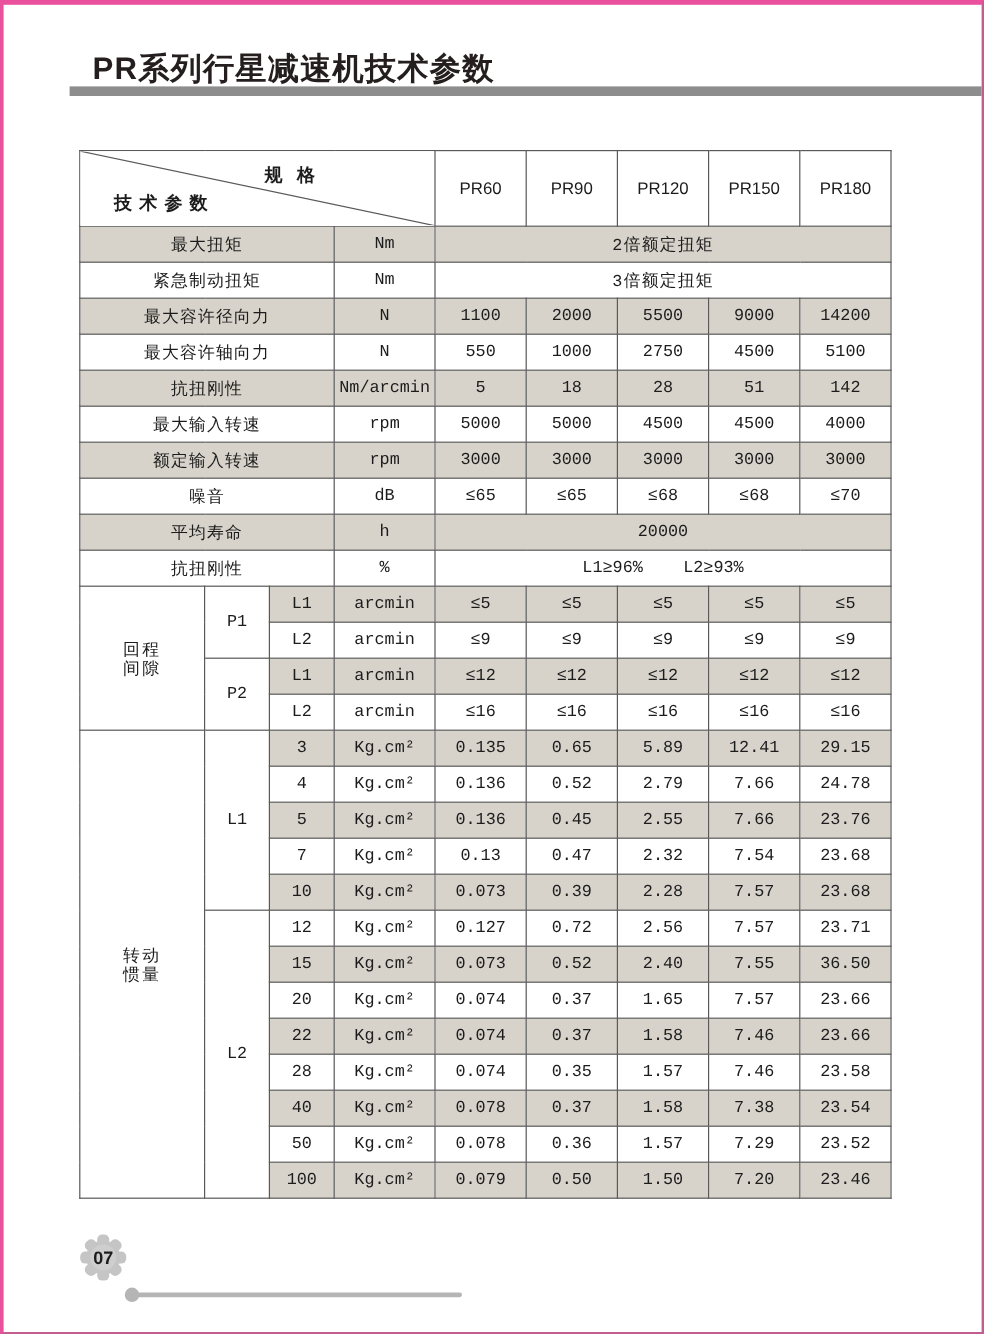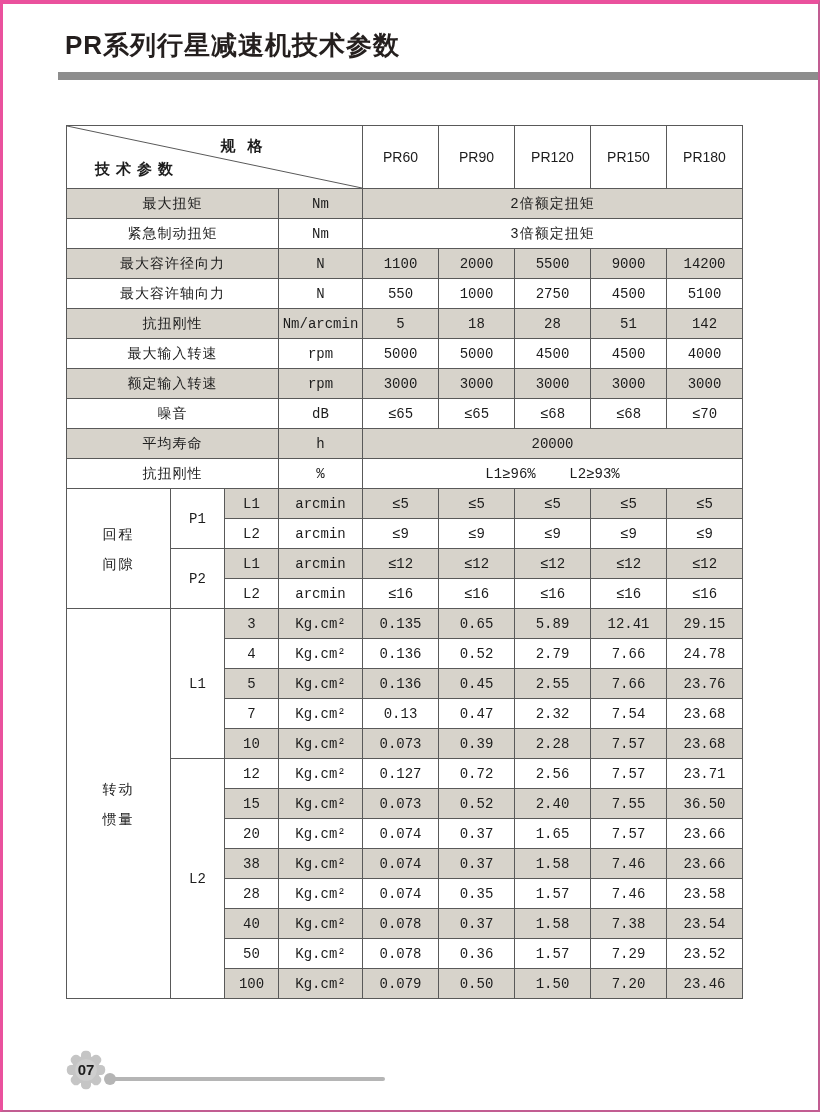--- a/index.html
+++ b/index.html
@@ -6,21 +6,21 @@
   body{
     width:820px;height:1112px;position:relative;background:#ffffff;
     font-family:"Liberation Sans",sans-serif;color:#1c1c1c;overflow:hidden;
   }
   .frame{
     position:absolute;inset:0;box-sizing:border-box;pointer-events:none;
     border-top:4px solid #ea519d;border-left:3px solid #ea519d;
     border-right:2px solid #c25d92;border-bottom:2px solid #c25d92;
   }
   .page-title{
-    position:absolute;left:65px;top:28px;margin:0;
+    position:absolute;left:65px;top:28px;margin:12px;
     font-size:26px;font-weight:bold;letter-spacing:1px;color:#241f1e;
   }
   .title-rule{
     position:absolute;left:58px;right:2px;top:72px;height:8px;background:#8d8d8d;
   }
   table.spec{
     position:absolute;left:66px;top:125px;width:676px;
     border-collapse:collapse;table-layout:fixed;
   }
   table.spec td{
@@ -38,31 +38,31 @@
   td.unit{font-size:13px;}
   td.model{font-size:15px;}
   td.corner{position:relative;}
   td.corner svg{position:absolute;inset:0;width:100%;height:100%;display:block;}
   .spec-label{
     position:absolute;top:11px;left:52%;font-size:15px;font-weight:bold;letter-spacing:4px;white-space:nowrap;text-align:right;
   }
   .param-label{
     position:absolute;bottom:9px;left:28px;font-size:15px;font-weight:bold;letter-spacing:6px;white-space:nowrap;text-align:right;
   }
-  td.grp{white-space:pre-line;font-size:14px;letter-spacing:2px;line-height:30px;}
+  td.grp{white-space:pre-line;font-size:14px;letter-spacing:2px;line-height:16px;}
   td.eff{white-space:pre;}
   .footer-line{
     position:absolute;left:110px;top:1077px;width:275px;height:4px;
     background:#b5b5b5;border-radius:2px;
   }
   .footer-dot{
     position:absolute;left:104px;top:1073px;width:12px;height:12px;border-radius:50%;
     background:#b5b5b5;
   }
-  .gear-wrap{position:absolute;left:66px;top:1050px;width:40px;height:40px;}
+  .gear-wrap{position:absolute;left:66px;top:1028px;width:40px;height:40px;}
 </style>
 </head>
 <body>
 
 <div class="frame"></div>
 
 <h1 class="page-title">PR系列行星减速机技术参数</h1>
 <div class="title-rule"></div>
 
 <table class="spec">
@@ -280,21 +280,21 @@
   <tr>
     <td class="ratio">20</td>
     <td class="unit">Kg.cm²</td>
     <td class="val">0.074</td>
     <td class="val">0.37</td>
     <td class="val">1.65</td>
     <td class="val">7.57</td>
     <td class="val">23.66</td>
   </tr>
   <tr class="g">
-    <td class="ratio">38</td>
+    <td class="ratio">22</td>
     <td class="unit">Kg.cm²</td>
     <td class="val">0.074</td>
     <td class="val">0.37</td>
     <td class="val">1.58</td>
     <td class="val">7.46</td>
     <td class="val">23.66</td>
   </tr>
   <tr>
     <td class="ratio">28</td>
     <td class="unit">Kg.cm²</td>

